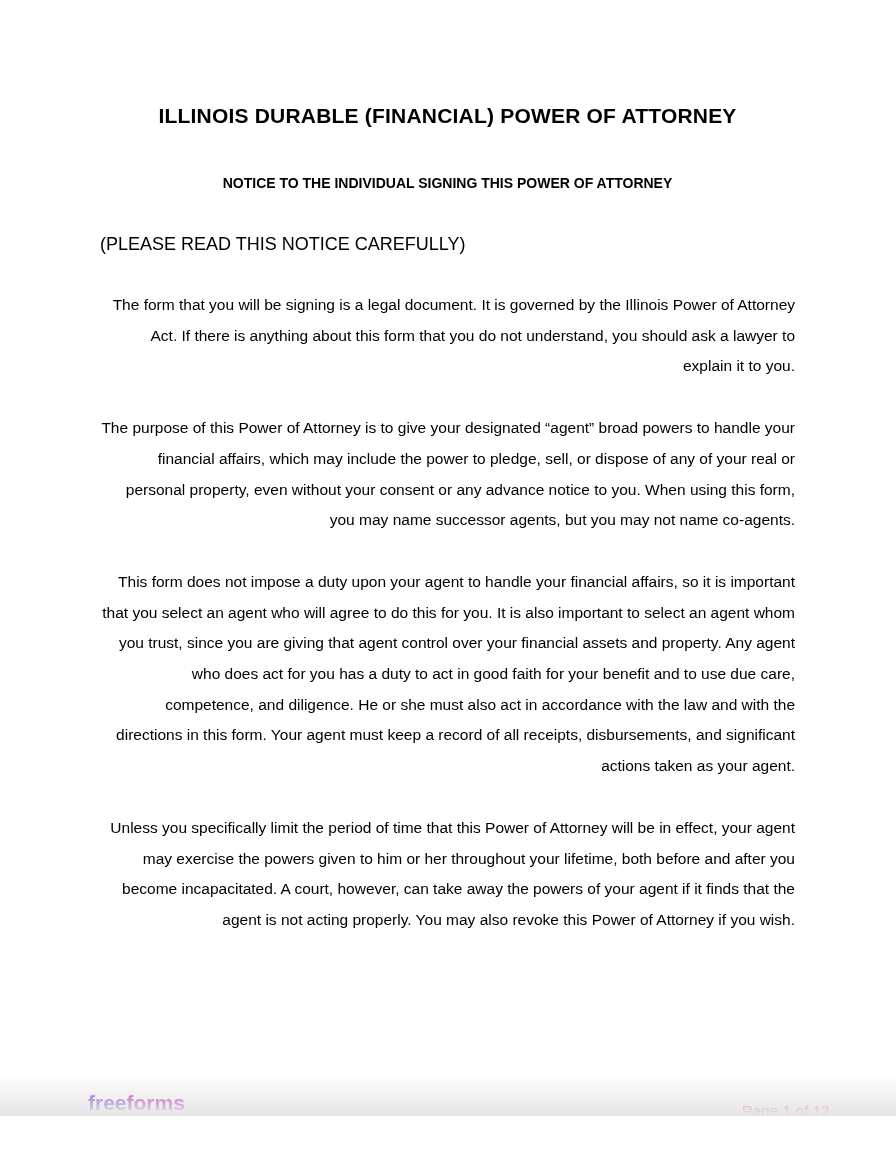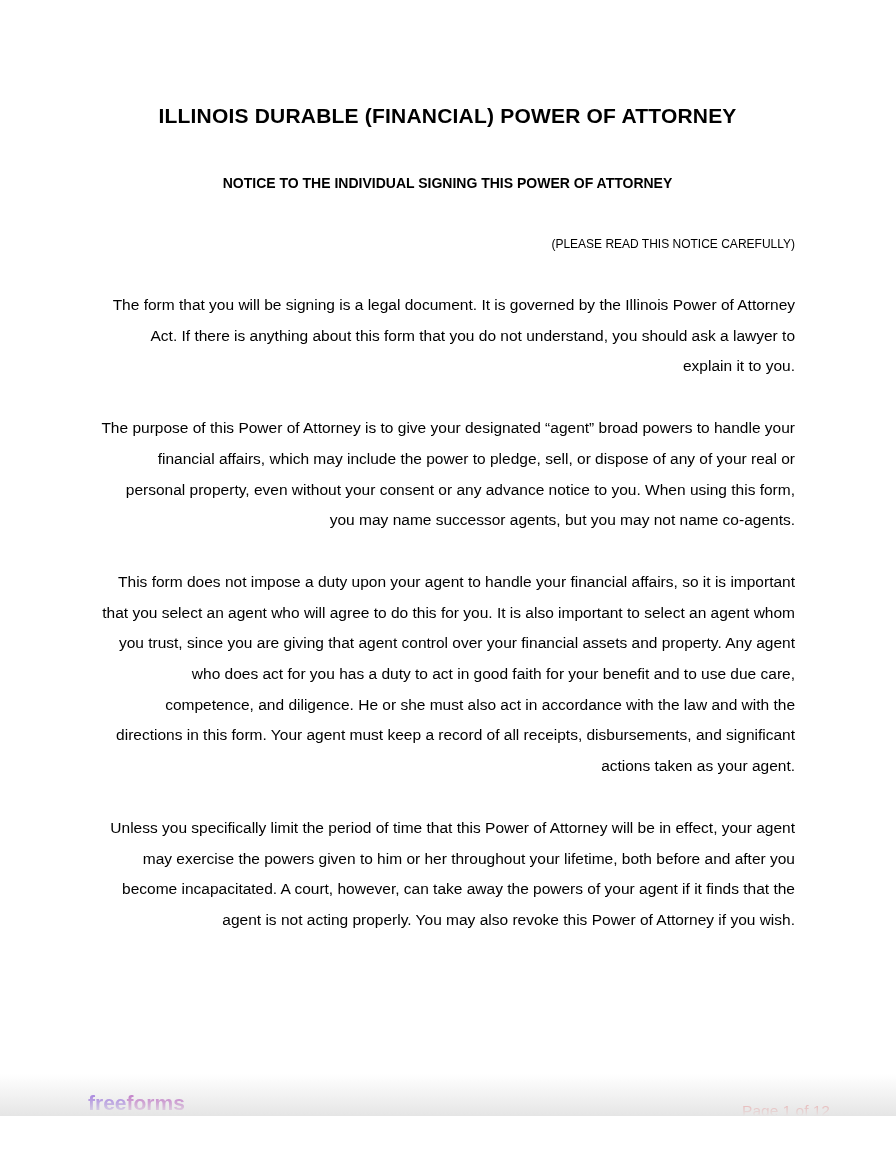--- a/index.html
+++ b/index.html
@@ -38,24 +38,24 @@
   }
   .notice-heading {
     margin: 0 0 42px 0;
     font-size: 14px;
     line-height: 19px;
     font-weight: bold;
     text-align: center;
   }
   .notice-subheading {
     margin: 0 0 36px 0;
-    font-size: 12px;
+    font-size: 18px;
     line-height: 19px;
     font-weight: normal;
-    text-align: right;
+    text-align: left;
   }
   .body-paragraph {
     margin: 0 0 31px 0;
     font-size: 15.5px;
     line-height: 30.7px;
     text-align: right;
   }
   .footer-logo {
     position: absolute;
     left: 88px;

